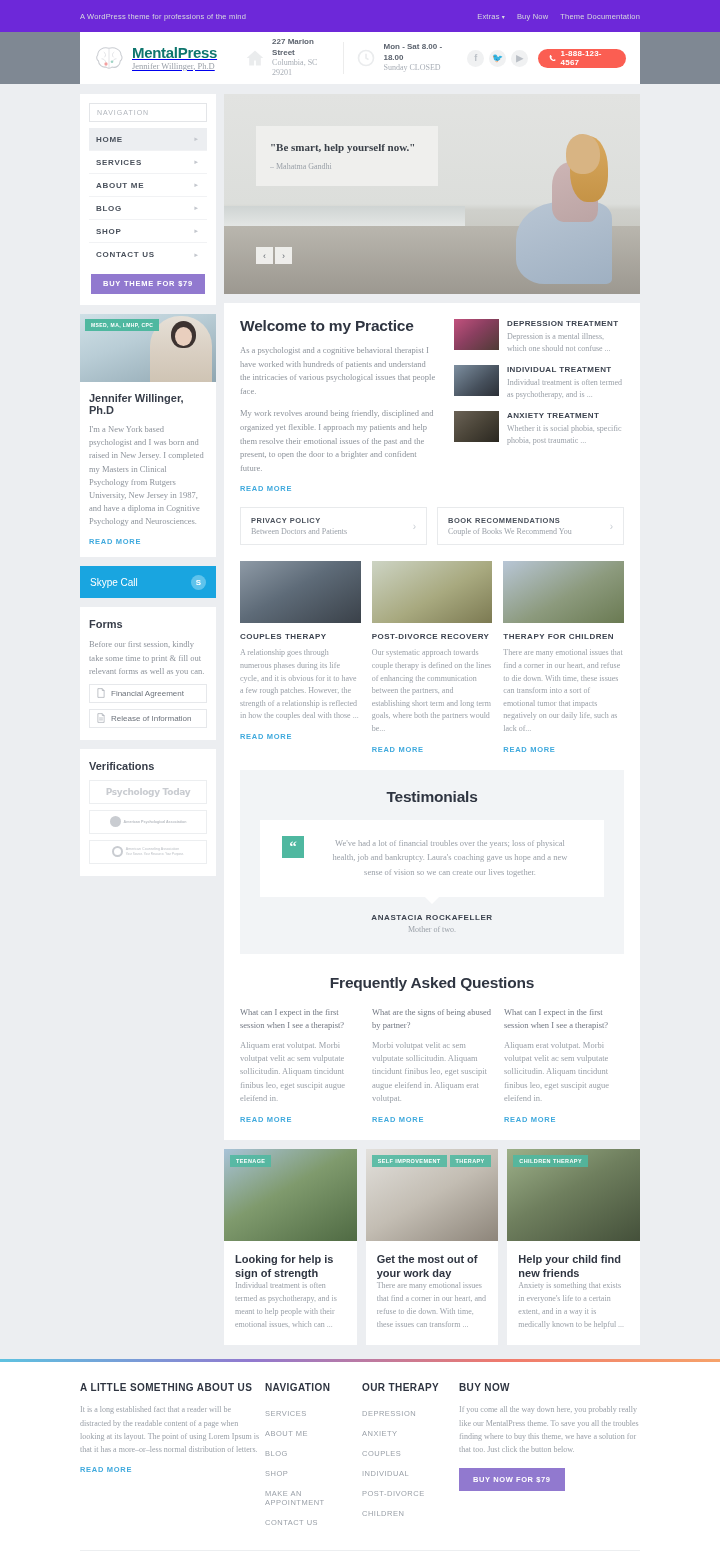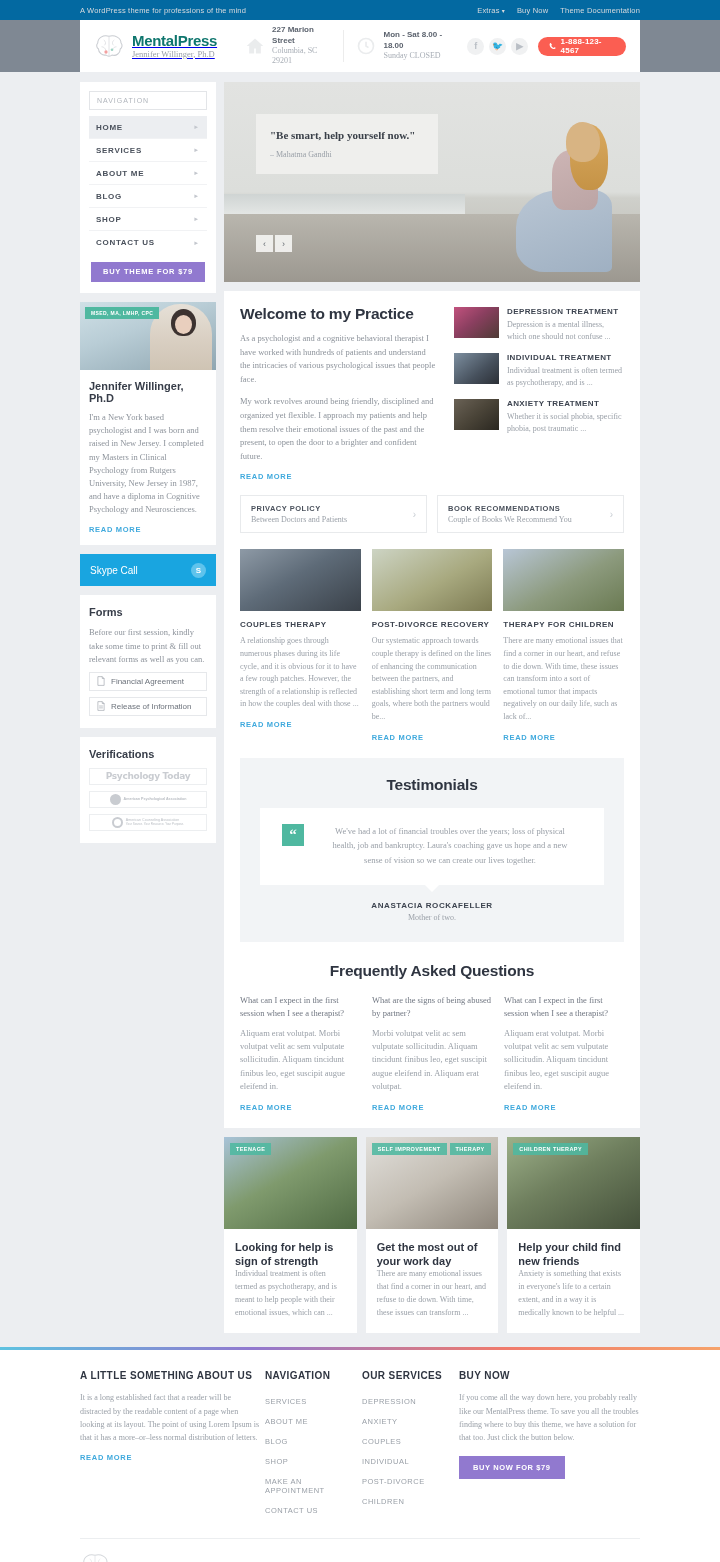--- a/index.html
+++ b/index.html
@@ -8,22 +8,22 @@
     background: #7f8893;
     font-family: "Liberation Sans", sans-serif;
     font-size: 11px;
     color: #555;
     -webkit-font-smoothing: antialiased;
   }
   .page { width: 720px; position: relative; }
 
   
   .topbar {
-    height: 20px;
-    background: #0369a1;
+    height: 32px;
+    background: #6d28d9;
     display: flex;
     align-items: center;
     padding: 0 80px;
     font-size: 7.5px;
     color: #d7dade;
     letter-spacing: .2px;
   }
   .topbar .tagline { flex: 1; }
   .topbar-links { display: flex; gap: 12px; align-items: center; }
   .topbar-links a { color: #d7dade; text-decoration: none; }
@@ -148,21 +148,21 @@
   
   .wpad { padding: 11px 9px 12px; }
   .w-title { font-size: 11px; font-weight: bold; color: #373d49; margin-bottom: 8px; }
   .form-link {
     display: flex; align-items: center; gap: 6px; border: 1px solid #e6e8eb;
     height: 19px; padding: 0 7px; margin-top: 6px; font-size: 8px;
     color: #6d737c; text-decoration: none;
   }
   .doc-ic { width: 8px; height: 10px; flex: 0 0 auto; }
   .verif-item {
-    border: 1px solid #eceef0; height: 17px; margin-top: 6px;
+    border: 1px solid #eceef0; height: 24px; margin-top: 6px;
     display: flex; align-items: center; justify-content: center; gap: 4px;
   }
   .vf-psy {
     font-family: "DejaVu Sans", sans-serif; font-size: 9px; font-weight: bold;
     color: #c9ccd1; letter-spacing: -.3px;
   }
   .vf-apa { display: flex; align-items: center; gap: 3px; }
   .vf-apa .cir { width: 11px; height: 11px; border-radius: 50%; background: #c9ccd1; }
   .vf-apa .tx { font-size: 3.6px; color: #b9bdc3; line-height: 1.25; font-weight: bold; }
   .vf-aca .ring {
@@ -711,21 +711,21 @@
           <li>
               <a href="#">MAKE AN APPOINTMENT</a>
             </li>
           <li>
               <a href="#">CONTACT US</a>
             </li>
         </ul>
       </div>
 
       <div class="f-svc">
-        <div class="f-title">OUR SERVICES</div>
+        <div class="f-title">OUR THERAPY</div>
         <ul class="f-list">
           <li>
               <a href="#">DEPRESSION</a>
             </li>
           <li>
               <a href="#">ANXIETY</a>
             </li>
           <li>
               <a href="#">COUPLES</a>
             </li>

